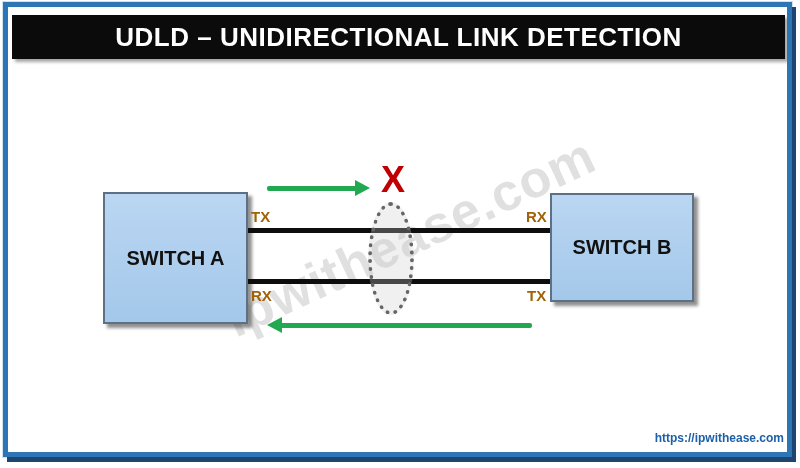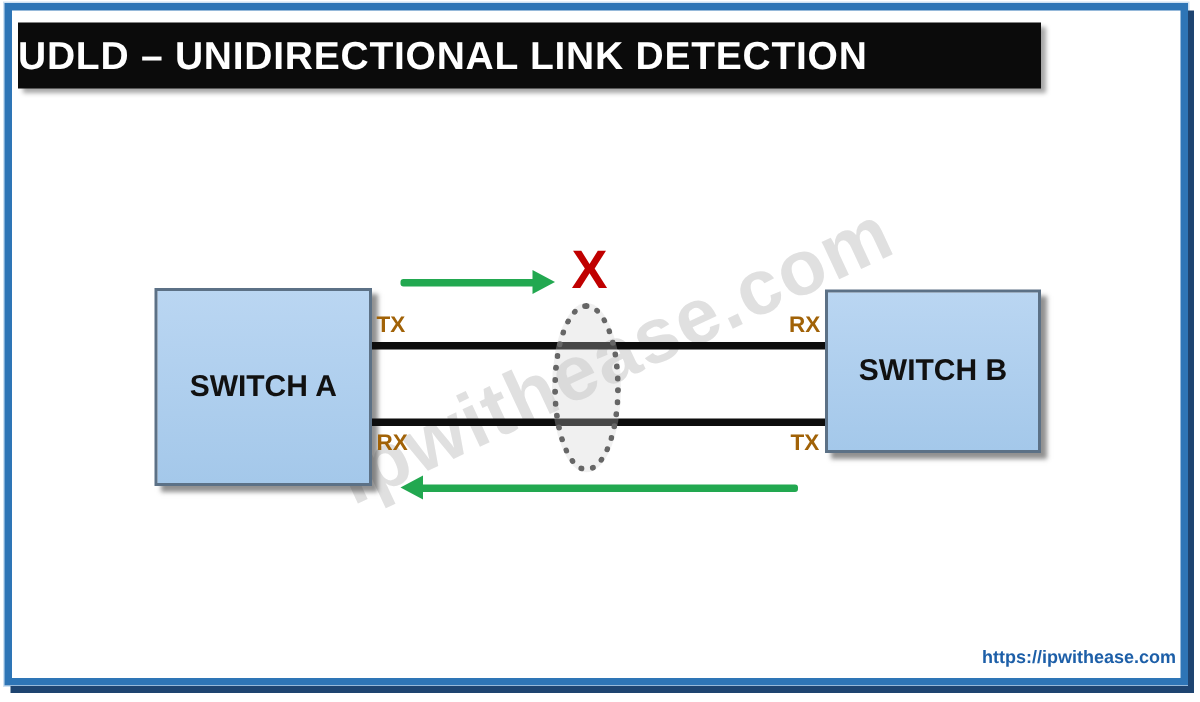--- a/index.html
+++ b/index.html
@@ -20,22 +20,22 @@
     font-family:"Liberation Sans", sans-serif;}
   .stage{position:relative;width:800px;height:468px;background:#fff;}
 
   
   .frame{position:absolute;left:3px;top:2px;width:789px;height:455px;
     border:5px solid var(--frame-blue);
     box-shadow:4px 5px 0 0 var(--frame-shadow-navy), 0 0 0 1px #CFE2F3;
     background:transparent;pointer-events:none;z-index:6;}
 
   
-  .title-bar{position:absolute;left:12px;top:15px;width:682px;height:44px;
-    background:var(--title-bg);display:flex;align-items:center;
+  .title-bar{position:absolute;left:12px;top:15px;width:773px;height:44px;
+    background:var(--title-bg);display:flex;align-items:center;justify-content:center;
     box-shadow:3px 3px 3px rgba(0,0,0,0.35);z-index:5;}
   .title-text{color:var(--title-text);font-size:26px;font-weight:bold;letter-spacing:0.5px;}
 
   
   .watermark{position:absolute;left:410px;top:237px;transform:translate(-50%,-50%) rotate(-25deg);
     font-size:52px;font-weight:bold;letter-spacing:1px;white-space:nowrap;
     color:var(--watermark-gray);opacity:0.30;z-index:1;}
 
   
   .switch{position:absolute;display:flex;align-items:center;justify-content:center;

